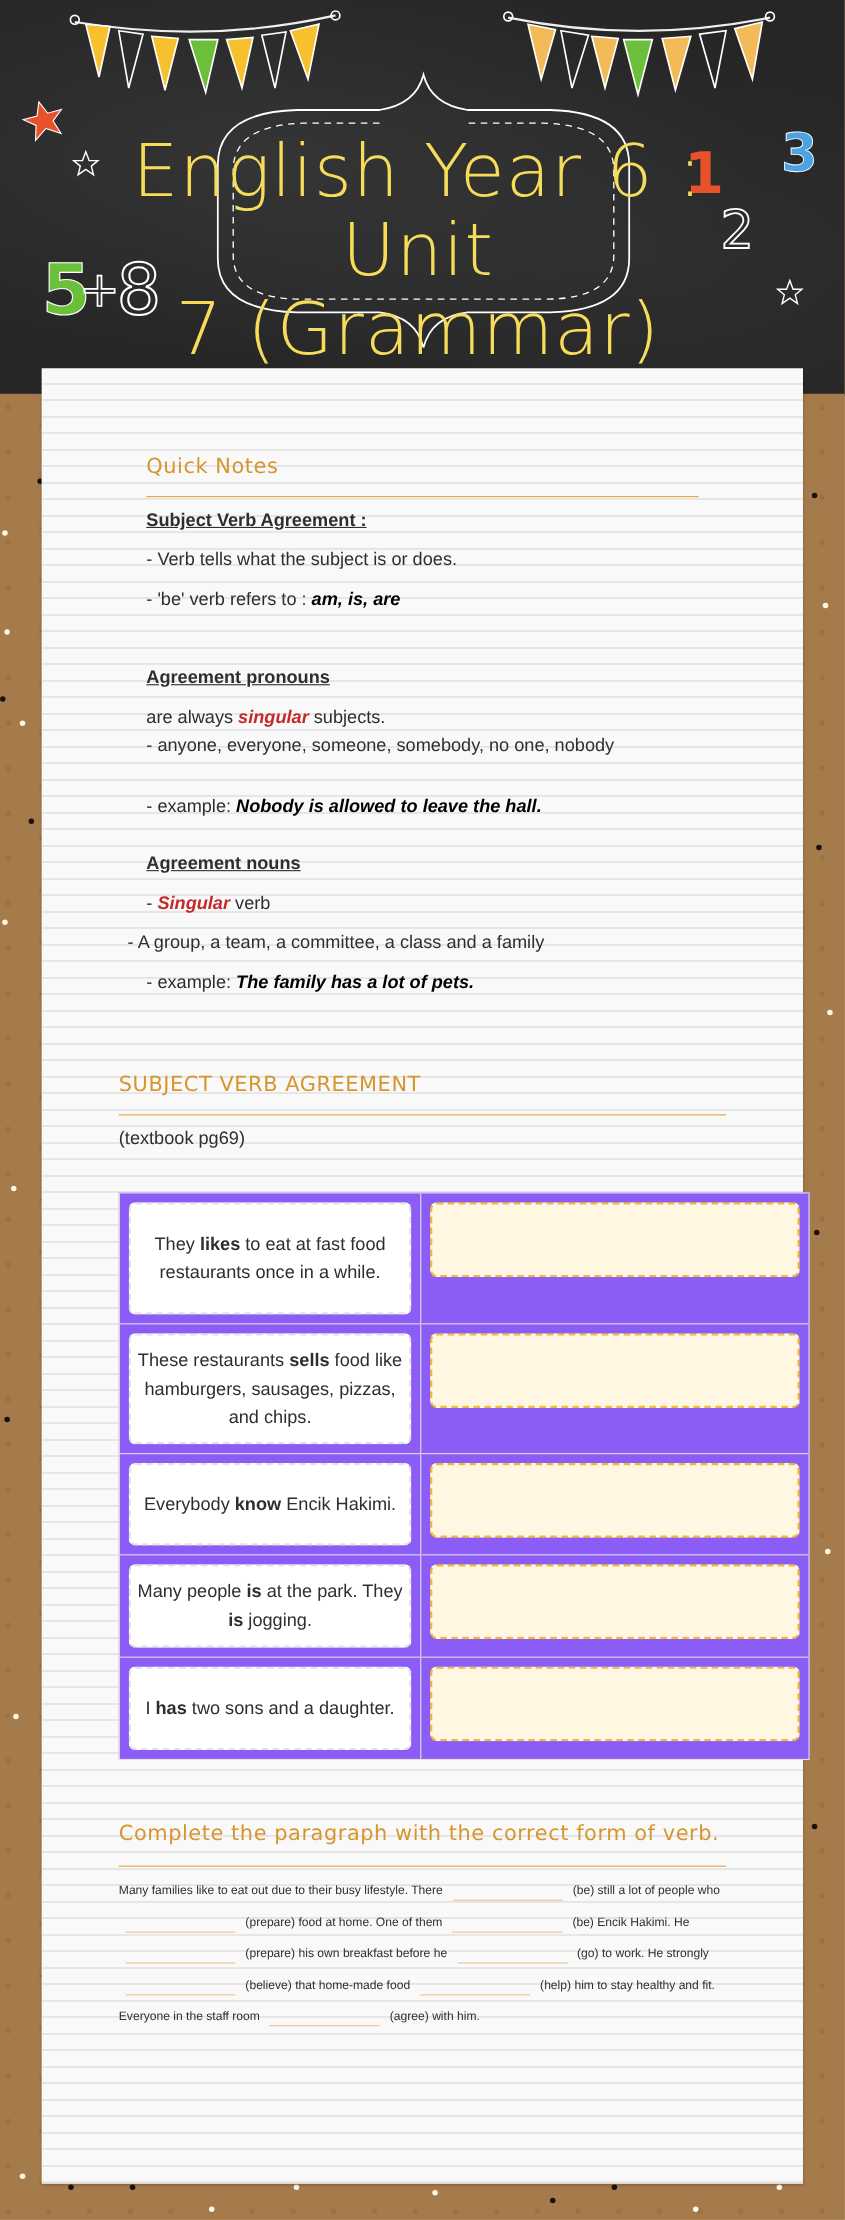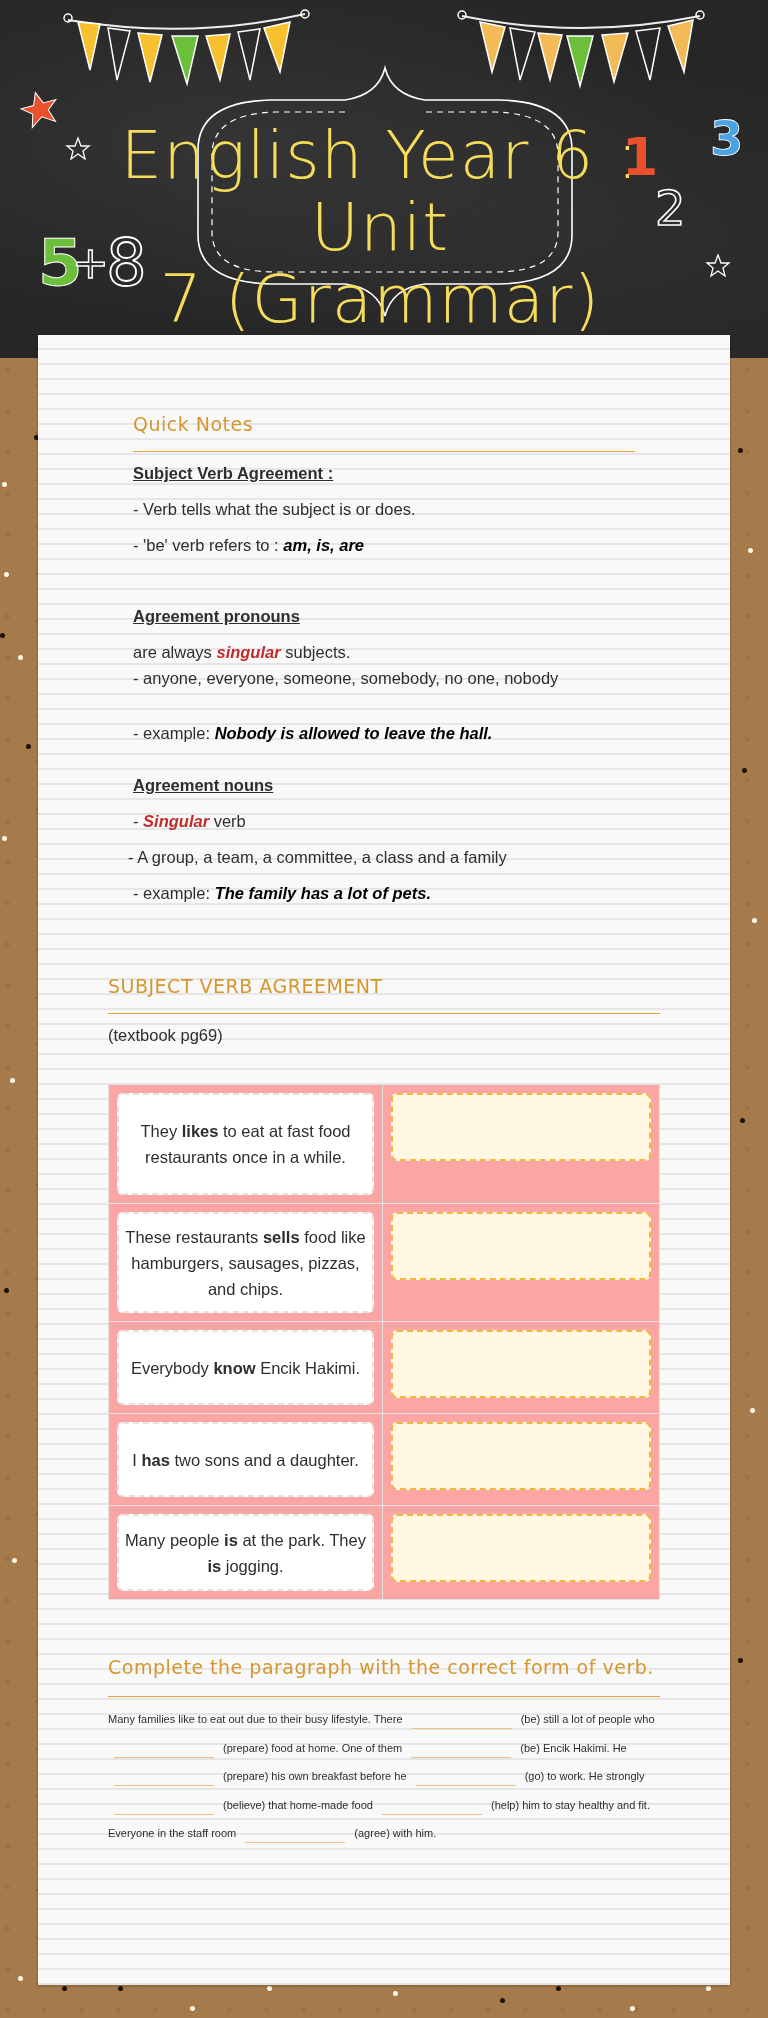--- a/index.html
+++ b/index.html
@@ -51,22 +51,22 @@
     font-size: 19px; letter-spacing: 0.5px;
   }
   .rule { position: absolute; height: 1px; background: #e3a23a; }
 
   .txt { position: absolute; color: #2e2e2e; font-size: 16.5px; line-height: 26px; font-family: "Liberation Sans", sans-serif; }
   .txt b.u { font-weight: bold; text-decoration: underline; }
   .red { color: #000000; font-weight: bold; font-style: italic; }
   .dred { color: #c42a2a; font-weight: bold; font-style: italic; }
 
   .table {
-    position: absolute; left: 108px; top: 1084px; width: 552px;
-    border: 1px solid #e2e2e2; background: #fca5a5;
+    position: absolute; left: 108px; top: 1084px; width: 628px;
+    border: 1px solid #e2e2e2; background: #8b5cf6;
   }
   .row { display: flex; border-bottom: 1px solid #e2e2e2; }
   .row:last-child { border-bottom: none; }
   .cell-l { width: 274px; padding: 8px; border-right: 1px solid #e2e2e2; }
   .cell-r { flex: 1; padding: 8px; }
   .prompt {
     background: #fff; border: 2px dashed #e3e3e3; border-radius: 6px;
     text-align: center; color: #2e2e2e; font-size: 16.5px; line-height: 26px;
     font-family: "Liberation Sans", sans-serif;
     padding: 8px 6px; height: 100%;
@@ -184,21 +184,21 @@
 
 <div class="txt" style="left:133px;top:603px;"><b class="u">Agreement pronouns</b></div>
 <div class="txt" style="left:133px;top:639px;">
   <div><span>are always </span><span class="dred">singular</span><span> subjects.</span></div>
   <div>- anyone, everyone, someone, somebody, no one, nobody</div>
 </div>
 <div class="txt" style="left:133px;top:701px;margin-top:19px;"><span>- example: </span><span class="red">Nobody is allowed to leave the hall.</span></div>
 
 <div class="txt" style="left:133px;top:772px;"><b class="u">Agreement nouns</b></div>
 <div class="txt" style="left:133px;top:808px;"><span>- </span><span class="dred">Singular</span><span> verb</span></div>
-<div class="txt" style="left:128px;top:844px;">- A group, a team, a committee, a class and a family</div>
+<div class="txt" style="left:116px;top:844px;">- A group, a team, a committee, a class and a family</div>
 <div class="txt" style="left:133px;top:880px;"><span>- example: </span><span class="red">The family has a lot of pets.</span></div>
 
 <div class="handhead" style="left:108px;top:975px;">SUBJECT VERB AGREEMENT</div>
 <div class="rule" style="left:108px;top:1013px;width:552px;"></div>
 <div class="txt" style="left:108px;top:1022px;">
   <div> (textbook pg69)</div>
 </div>
 
 <div class="table">
   <div class="row" style="height:119px">
@@ -224,34 +224,34 @@
   <div class="row" style="height:92px">
     <div class="cell-l">
         <div class="prompt">
           <span><span>Everybody </span><b>know</b><span> Encik Hakimi.</span></span>
         </div>
       </div>
     <div class="cell-r">
         <div class="answer"></div>
       </div>
   </div>
+  <div class="row" style="height:93px">
+    <div class="cell-l">
+        <div class="prompt">
+          <span><span>Many people </span><b>is</b><span> at the park. They </span><b>is</b><span> jogging.</span></span>
+        </div>
+      </div>
+    <div class="cell-r">
+        <div class="answer"></div>
+      </div>
+  </div>
   <div class="row" style="height:92px">
     <div class="cell-l">
         <div class="prompt">
           <span><span>I </span><b>has</b><span> two sons and a daughter.</span></span>
-        </div>
-      </div>
-    <div class="cell-r">
-        <div class="answer"></div>
-      </div>
-  </div>
-  <div class="row" style="height:93px">
-    <div class="cell-l">
-        <div class="prompt">
-          <span><span>Many people </span><b>is</b><span> at the park. They </span><b>is</b><span> jogging.</span></span>
         </div>
       </div>
     <div class="cell-r">
         <div class="answer"></div>
       </div>
   </div>
 </div>
 
 <div class="handhead" style="left:108px;top:1656px;">Complete the paragraph with the correct form of verb.</div>
 <div class="rule" style="left:108px;top:1696px;width:552px;"></div>

